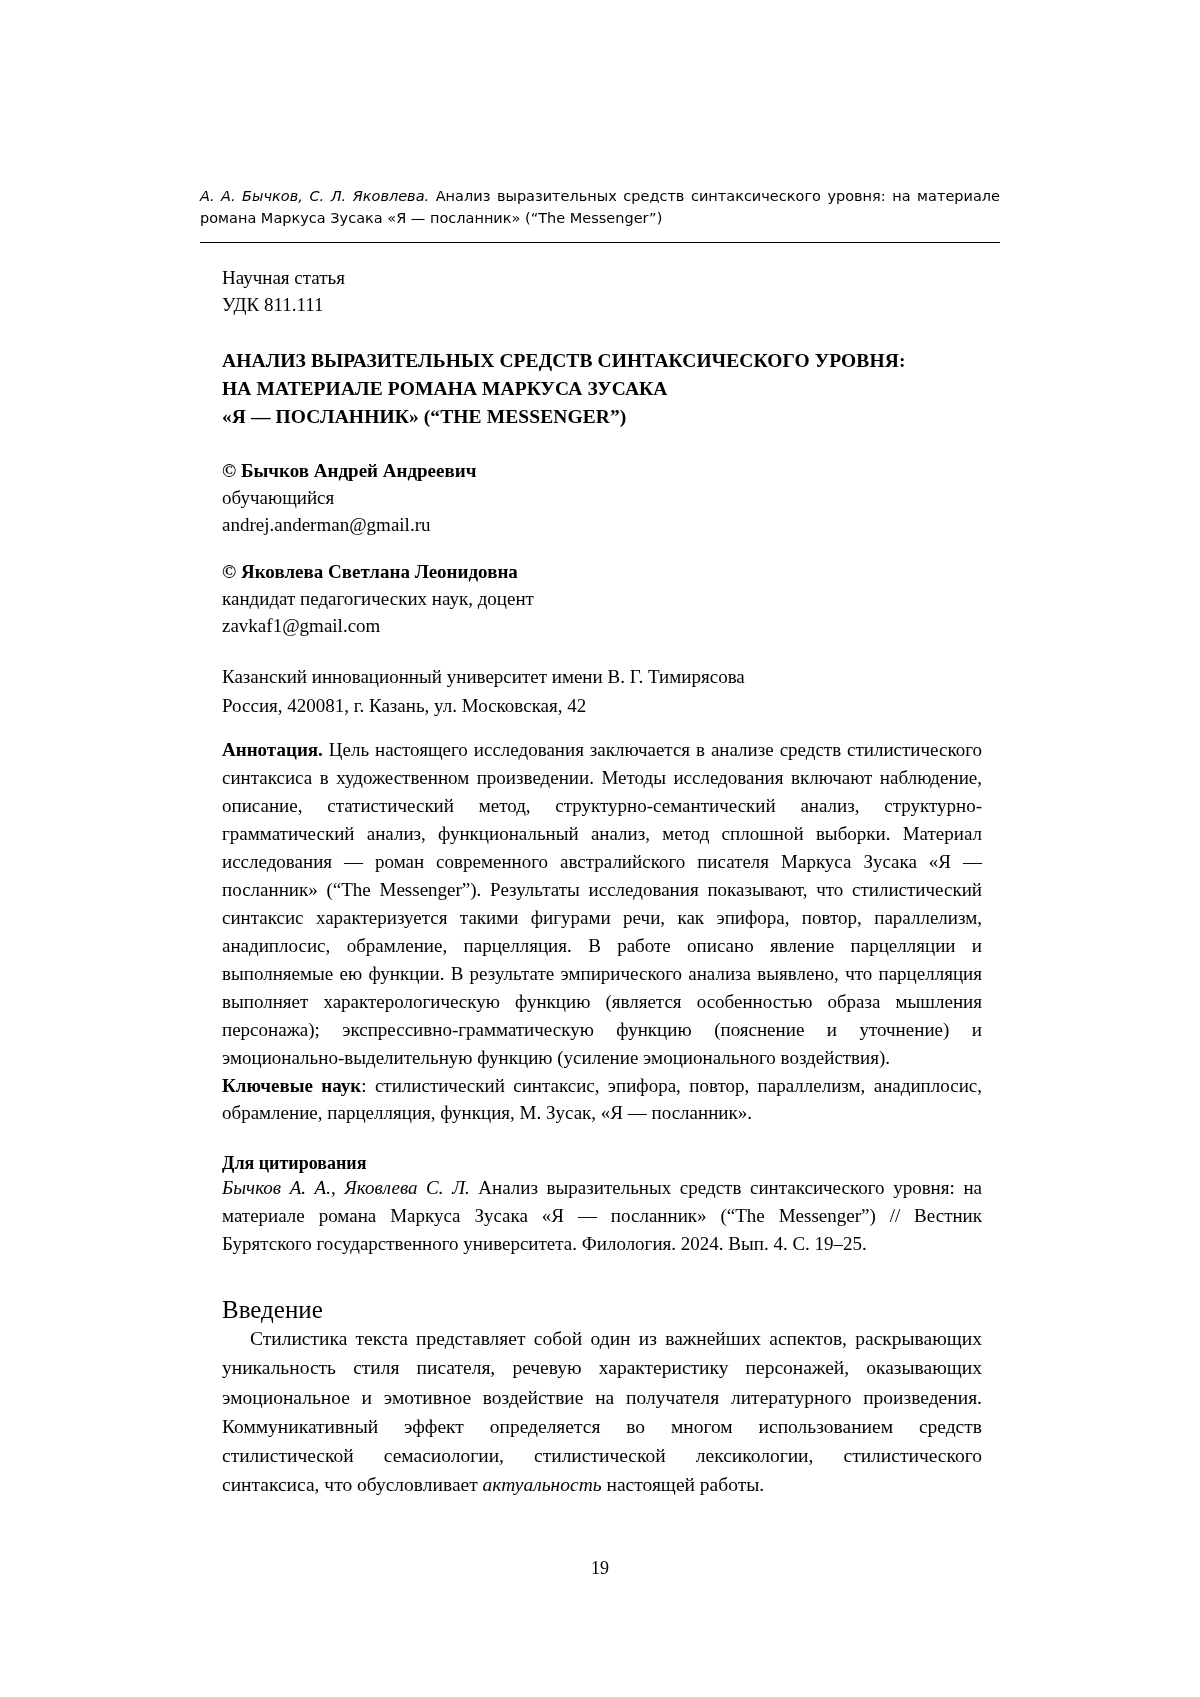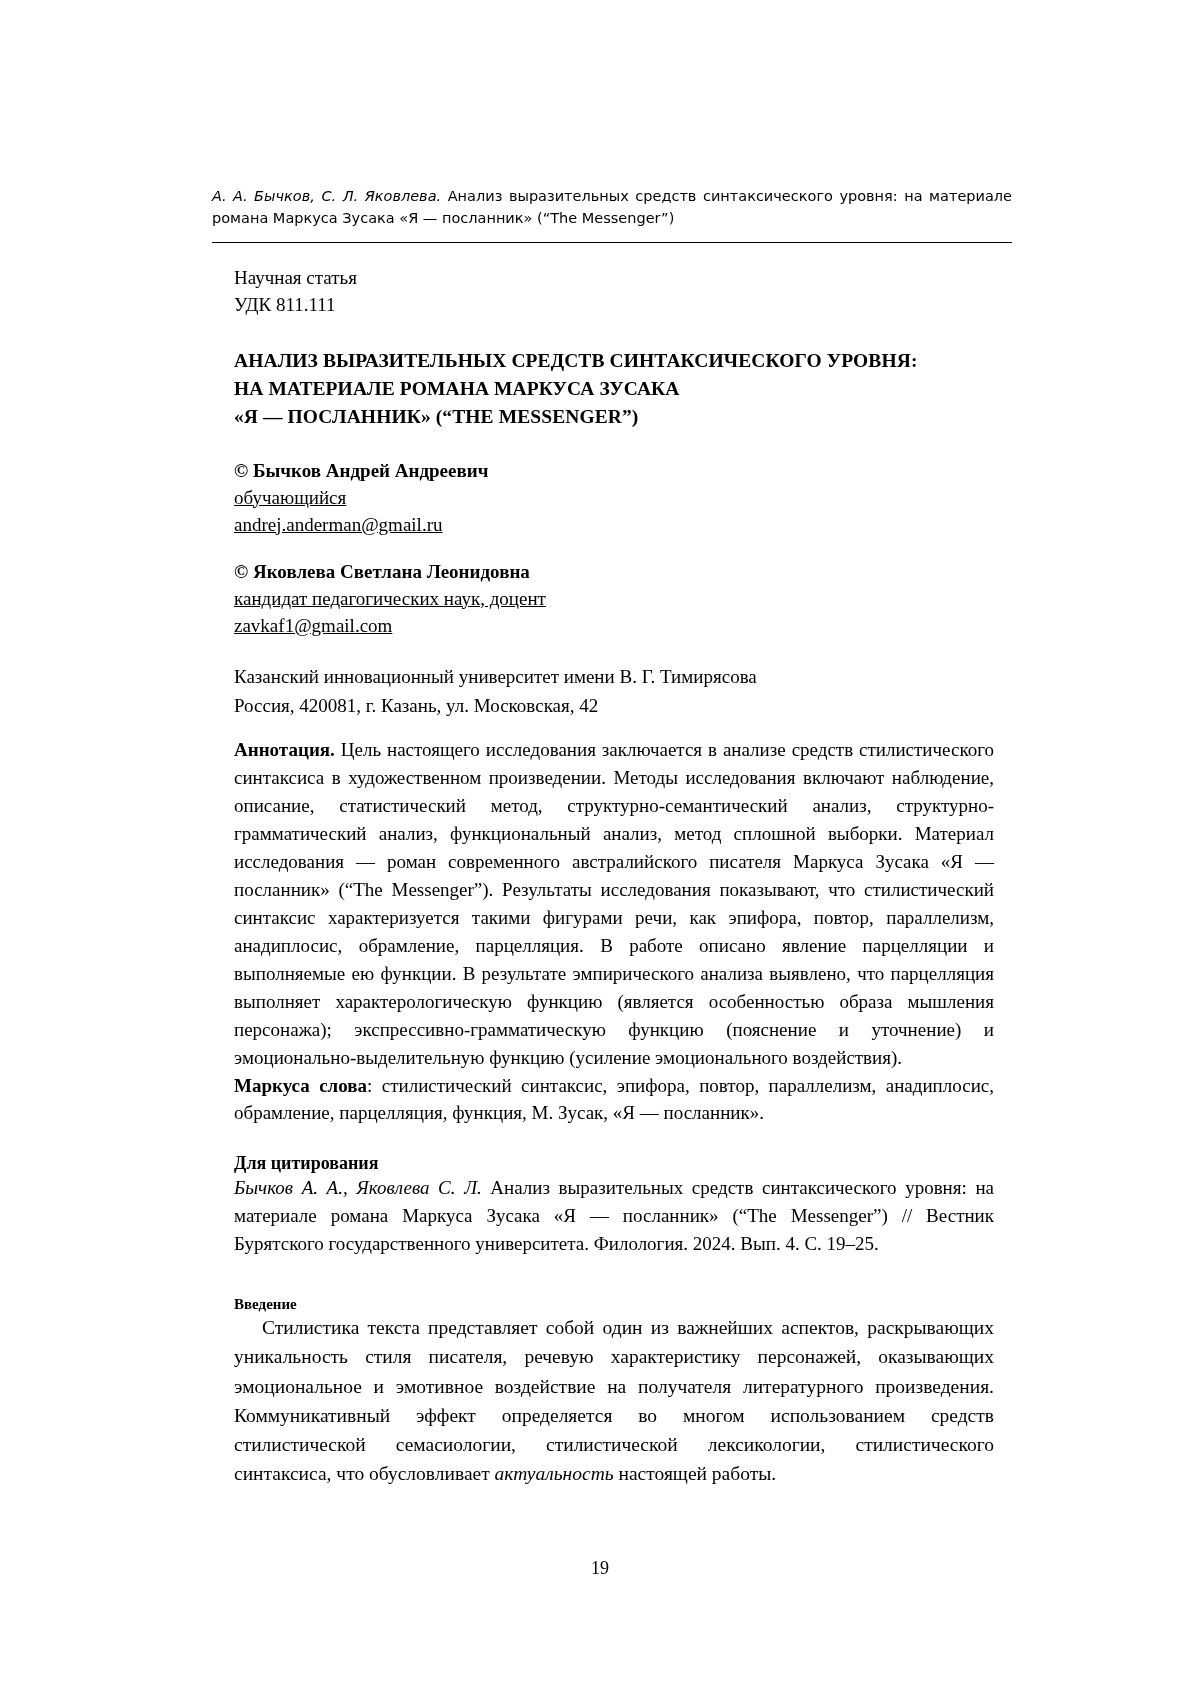--- a/index.html
+++ b/index.html
@@ -11,21 +11,21 @@
     width: 1200px;
     height: 1697px;
     position: relative;
     background: #ffffff;
     box-sizing: border-box;
     font-family: "Liberation Serif", serif;
     color: #000000;
   }
   .content {
     position: absolute;
-    left: 212px;
+    left: 200px;
     top: 185px;
     width: 800px;
   }
   .running-head {
     font-family: "DejaVu Sans", sans-serif;
     font-size: 14.5px;
     line-height: 1.55;
     text-align: justify;
     color: #000;
   }
@@ -58,21 +58,20 @@
     margin-top: 26px;
     font-size: 19px;
     line-height: 1.42;
   }
   .author-name {
     font-weight: bold;
   }
   .author-block .role,
   .author-block .email {
     font-weight: normal;
-    text-decoration: underline;
   }
   .author-block.second {
     margin-top: 20px;
   }
   .affil {
     margin-top: 24px;
     font-size: 19px;
     line-height: 1.5;
   }
   .abstract {
@@ -94,22 +93,22 @@
     font-weight: bold;
   }
   .cite-body {
     font-size: 19px;
     line-height: 1.47;
     text-align: justify;
   }
   .cite-body .it { font-style: italic; }
   .section-head {
     margin-top: 38px;
-    font-size: 15px;
-    font-weight: bold;
+    font-size: 25px;
+    font-weight: normal;
   }
   .intro {
     font-size: 19.5px;
     line-height: 1.5;
     text-align: justify;
     text-indent: 28px;
   }
   .intro .it { font-style: italic; }
   .page-number {
     position: absolute;
@@ -161,21 +160,21 @@
       <div class="affil">
         <div>Казанский инновационный университет имени В. Г. Тимирясова</div>
         <div>Россия, 420081, г. Казань, ул. Московская, 42</div>
       </div>
 
       <div class="abstract">
         <b>Аннотация.</b><span> Цель настоящего исследования заключается в анализе средств стилистического синтаксиса в художественном произведении. Методы исследования включают наблюдение, описание, статистический метод, структурно-семантический анализ, структурно-грамматический анализ, функциональный анализ, метод сплошной выборки. Материал исследования — роман современного австралийского писателя Маркуса Зусака «Я — посланник» (“The Messenger”). Результаты исследования показывают, что стилистический синтаксис характеризуется такими фигурами речи, как эпифора, повтор, параллелизм, анадиплосис, обрамление, парцелляция. В работе описано явление парцелляции и выполняемые ею функции. В результате эмпирического анализа выявлено, что парцелляция выполняет характерологическую функцию (является особенностью образа мышления персонажа); экспрессивно-грамматическую функцию (пояснение и уточнение) и эмоционально-выделительную функцию (усиление эмоционального воздействия).</span>
       </div>
 
       <div class="keywords">
-        <b>Маркуса слова</b><span>: стилистический синтаксис, эпифора, повтор, параллелизм, анадиплосис, обрамление, парцелляция, функция, М. Зусак, «Я — посланник».</span>
+        <b>Ключевые наук</b><span>: стилистический синтаксис, эпифора, повтор, параллелизм, анадиплосис, обрамление, парцелляция, функция, М. Зусак, «Я — посланник».</span>
       </div>
 
       <div class="cite-head">Для цитирования</div>
       <div class="cite-body">
         <span class="it">Бычков А. А., Яковлева С. Л.</span><span> Анализ выразительных средств синтаксического уровня: на материале романа Маркуса Зусака «Я — посланник» (“The Messenger”) // Вестник Бурятского государственного университета. Филология. 2024. Вып. 4. С. 19–25.</span>
       </div>
 
       <div class="section-head">Введение</div>
       <div class="intro">
         <span>Стилистика текста представляет собой один из важнейших аспектов, раскрывающих уникальность стиля писателя, речевую характеристику персонажей, оказывающих эмоциональное и эмотивное воздействие на получателя литературного произведения. Коммуникативный эффект определяется во многом использованием средств стилистической семасиологии, стилистической лексикологии, стилистического синтаксиса, что обусловливает </span><span class="it">актуальность</span><span> настоящей работы.</span>

